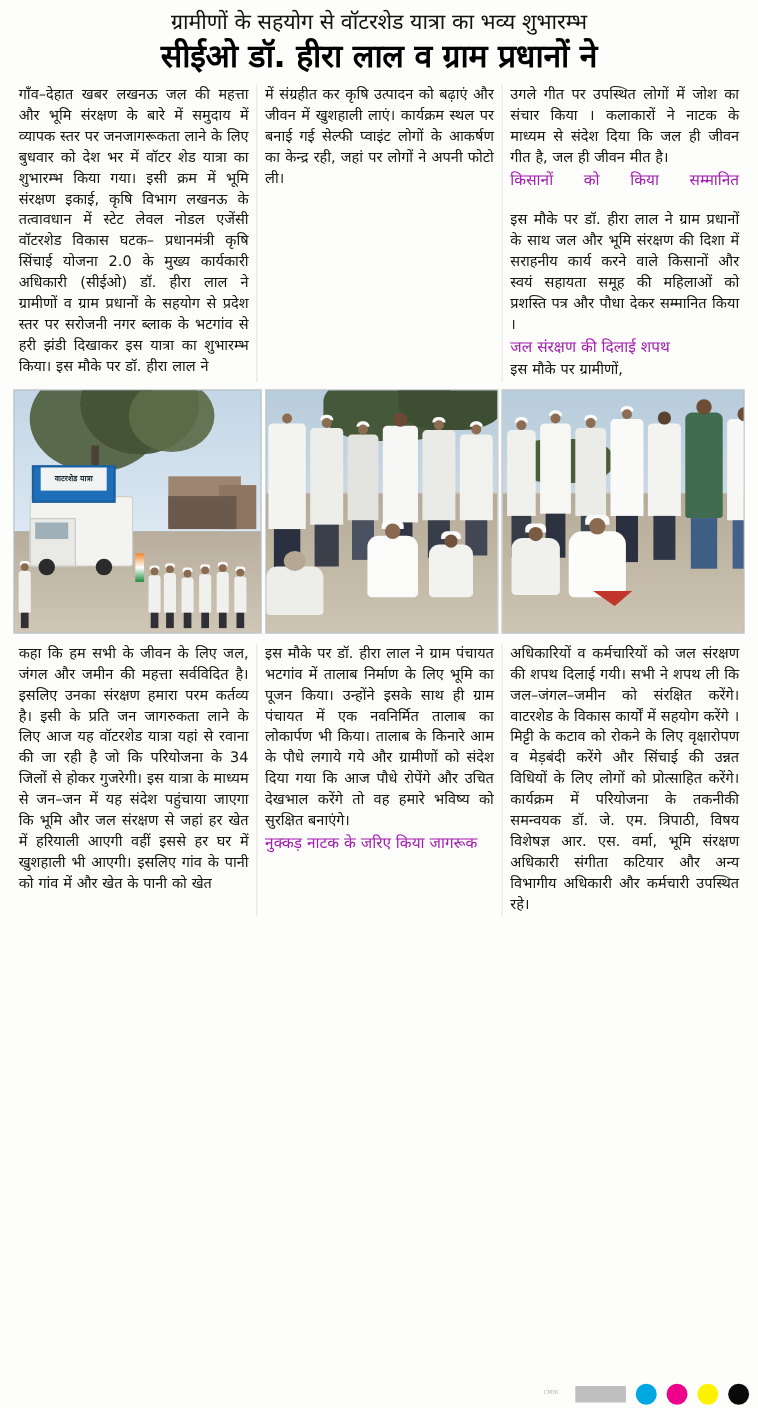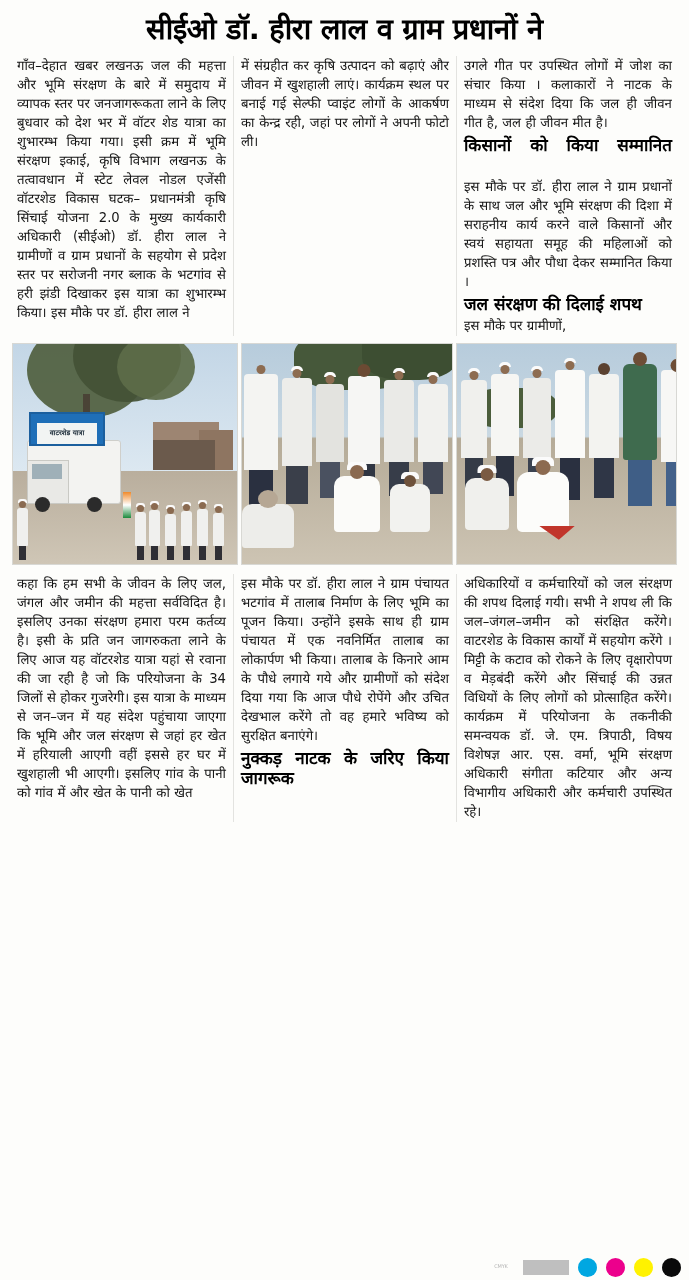--- a/index.html
+++ b/index.html
@@ -61,23 +61,23 @@
     font-size:13.2px;
     line-height:1.44;
     color:#141414;
     text-align:justify;
     text-justify:inter-word;
     margin:0 0 1px 0;
     word-spacing:0.2px;
   }
   .body-text.lead:first-letter{font-weight:normal;}
   .subhead{
-    font-size:17px;
-    font-weight:bold;
-    color:#000000;
+    font-size:14px;
+    font-weight:normal;
+    color:#a21caf;
     line-height:1.18;
     margin:3px 0 2px 0;
     text-align:justify;
     text-justify:inter-word;
   }
   .subhead.spread{
     text-align:justify;
   }
   .subhead.spread::after{
     content:"";
@@ -119,21 +119,21 @@
   .b1{right:18px;top:78px;width:66px;height:46px;background:#9d8572;}
   .b2{right:4px;top:86px;width:34px;height:40px;background:#8e7561;}
   .b3{left:140px;top:96px;width:62px;height:30px;background:#6b5a4c;}
   .truck-body{position:absolute;left:14px;top:96px;width:92px;height:62px;
     background:#f3f3f1;border:1px solid #cfcfcb;border-radius:3px;}
   .truck-cab{position:absolute;left:14px;top:116px;width:40px;height:42px;
     background:#e9e9e6;border:1px solid #c9c9c4;}
   .truck-wind{position:absolute;left:19px;top:120px;width:30px;height:15px;background:#9fb0b8;}
   .banner{position:absolute;left:16px;top:68px;width:72px;height:30px;
     background:#1f6fb8;border:2px solid #1b5f9e;
-    display:flex;align-items:flex-end;justify-content:center;}
+    display:flex;align-items:flex-start;justify-content:center;}
   .banner-inner{background:#f2f4f3;width:60px;height:21px;
     display:flex;align-items:center;justify-content:center;
     font-size:7px;font-weight:bold;color:#1b2b38;line-height:1;text-align:center;}
   .wheel{position:absolute;bottom:52px;width:15px;height:15px;border-radius:50%;
     background:#2b2b2b;}
   .w1{left:22px;} .w2{left:74px;}
   .person{position:absolute;bottom:18px;width:11px;border-radius:3px 3px 1px 1px;}
   .p-white{background:#f0f0ee;}
   .p-head{position:absolute;top:-7px;left:2px;width:7px;height:7px;border-radius:50%;background:#8a6a50;}
   .p-cap{position:absolute;top:-9px;left:1px;width:9px;height:4px;border-radius:3px 3px 0 0;background:#fafafa;}
@@ -176,20 +176,21 @@
   .d-m{background:#ec008c;}
   .d-y{background:#fff200;}
   .d-k{background:#0a0a0a;}
 </style>
 </head>
 <body>
 
 <div class="page">
 
   <div class="headline-block">
+    <div class="kicker">ग्रामीणों के सहयोग से वॉटरशेड यात्रा का भव्य शुभारम्भ</div>
     <div class="main-head">
       <span class="l1">सीईओ डॉ. हीरा लाल व ग्राम प्रधानों ने</span>
     </div>
   </div>
 
   <div class="cols">
 
     <div class="col">
       <p class="body-text lead">गाँव–देहात खबर लखनऊ जल की महत्ता और भूमि संरक्षण के बारे में समुदाय में व्यापक स्तर पर जनजागरूकता लाने के लिए बुधवार को देश भर में वॉटर शेड यात्रा का शुभारम्भ किया गया। इसी क्रम में भूमि संरक्षण इकाई, कृषि विभाग लखनऊ के तत्वावधान में स्टेट लेवल नोडल एजेंसी वॉटरशेड विकास घटक– प्रधानमंत्री कृषि सिंचाई योजना 2.0 के मुख्य कार्यकारी अधिकारी (सीईओ) डॉ. हीरा लाल  ने ग्रामीणों व ग्राम प्रधानों के सहयोग से प्रदेश स्तर पर सरोजनी नगर ब्लाक के भटगांव से हरी झंडी दिखाकर इस यात्रा का शुभारम्भ किया। इस मौके पर डॉ. हीरा लाल ने</p>
     </div>

